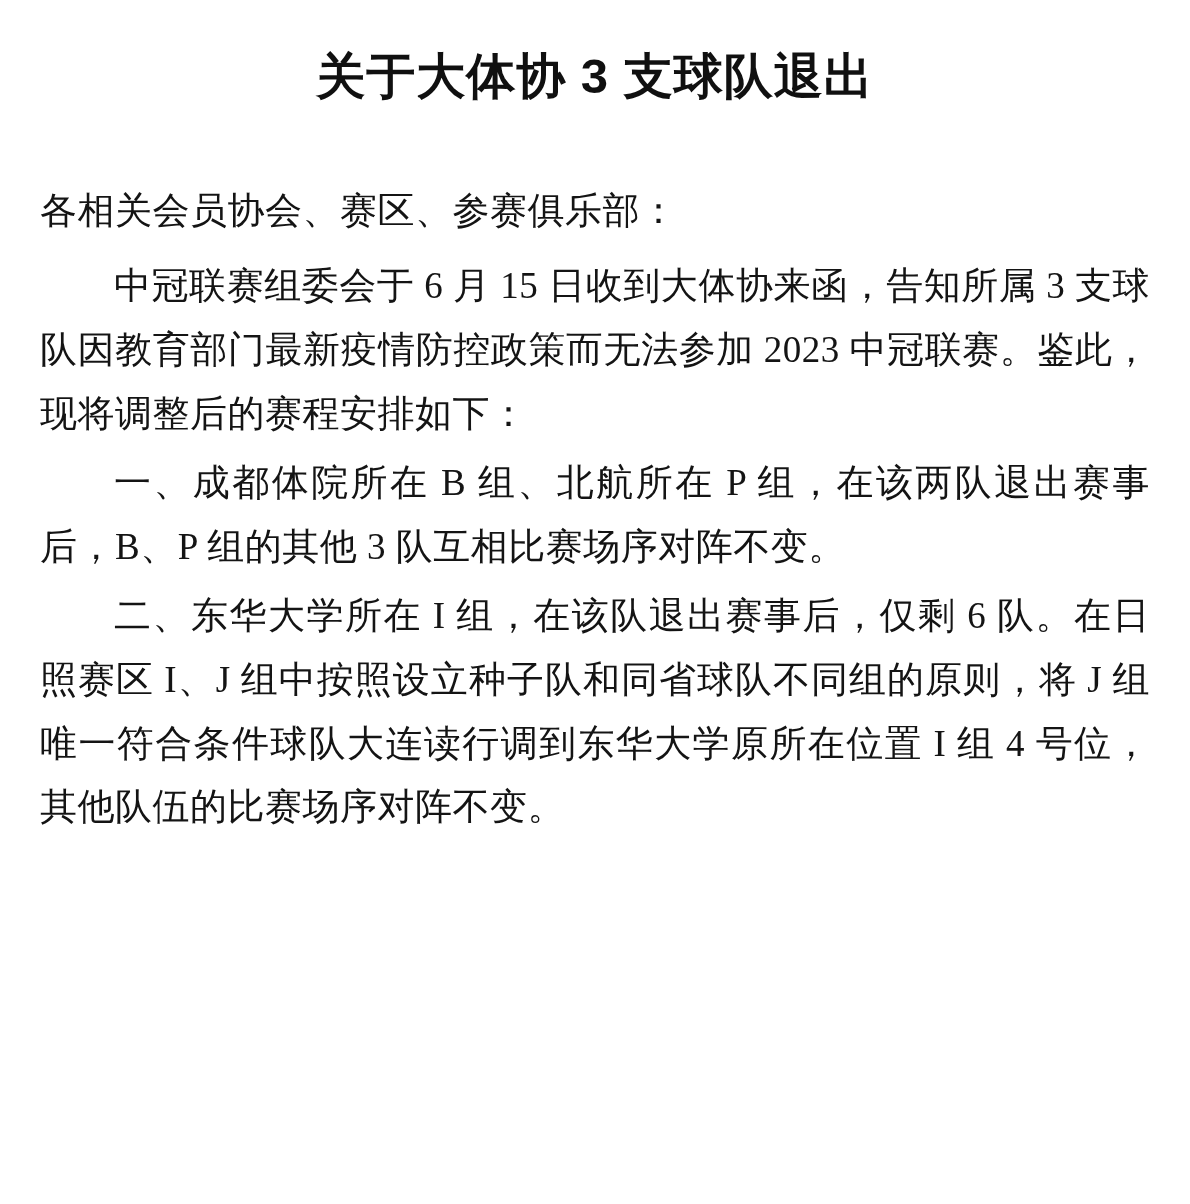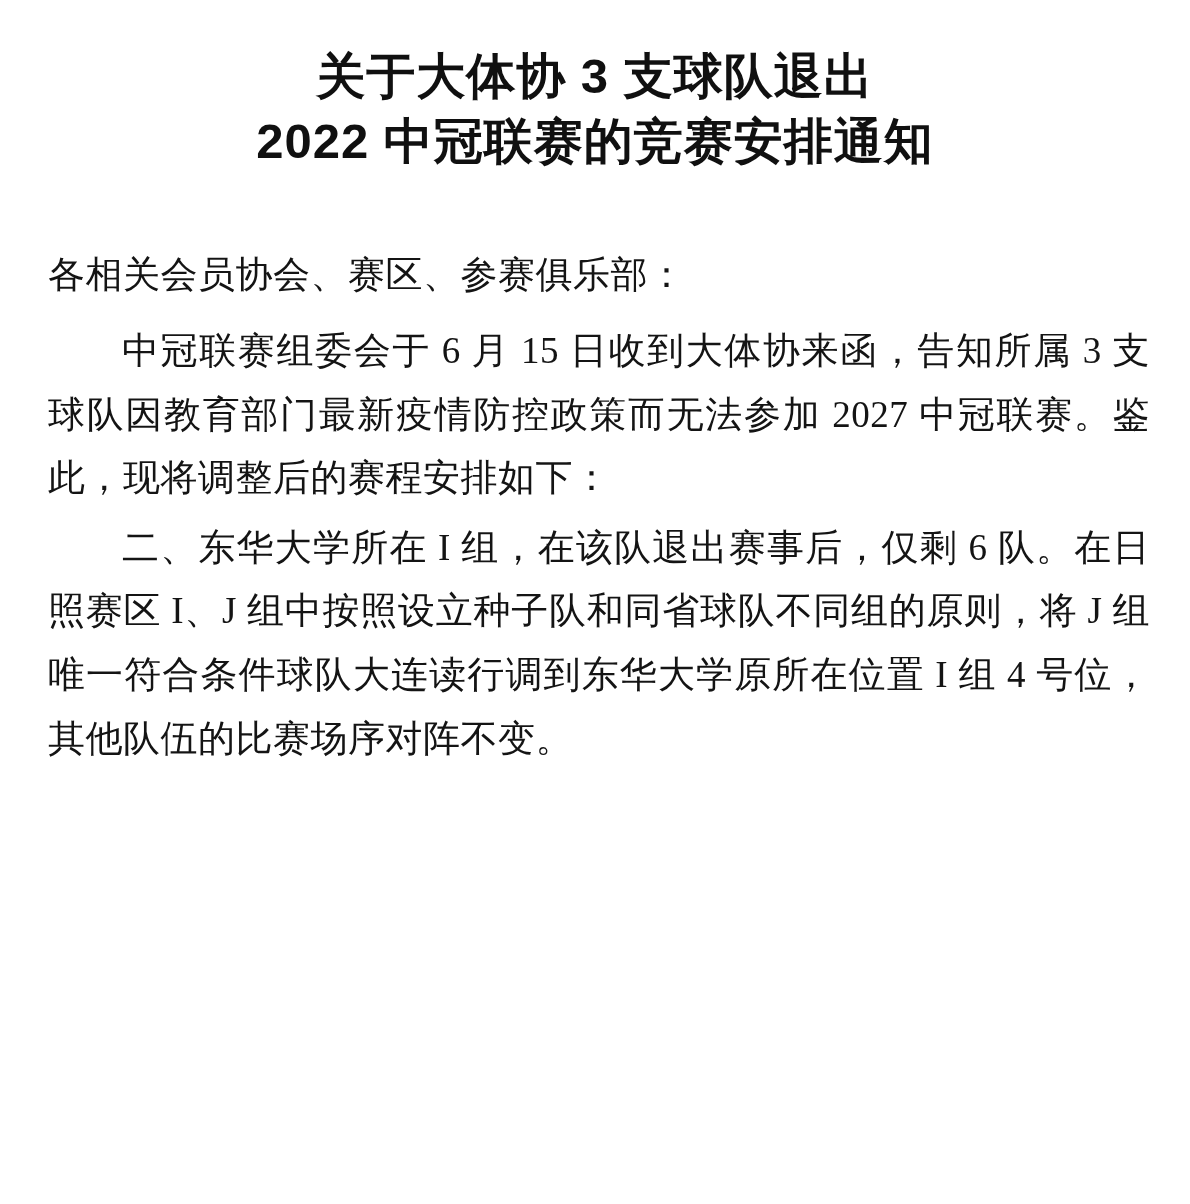--- a/index.html
+++ b/index.html
@@ -38,40 +38,40 @@
     white-space: nowrap;
   }
   .body-block {
     margin-top: 70px;
     font-size: 37px;
     line-height: 1.72;
     color: #141414;
     letter-spacing: 0.5px;
   }
   .para {
-    margin: 0 0 6px 8px;
+    margin: 0 0 6px 0;
     text-align: justify;
     text-justify: inter-ideograph;
   }
   .para.indent {
     text-indent: 2em;
   }
   .salutation {
     margin-bottom: 12px;
   }
 </style>
 </head>
 <body>
 
 <div class="page">
 
   <h1 class="doc-title">
     <span class="title-line">关于大体协 3 支球队退出</span>
-    <span class="title-line">2022 中冠联赛的竞赛安排通知</span>
   </h1>
 
   <div class="body-block">
     <p class="para salutation">各相关会员协会、赛区、参赛俱乐部：</p>
-    <p class="para indent">中冠联赛组委会于 6 月 15 日收到大体协来函，告知所属 3 支球队因教育部门最新疫情防控政策而无法参加 2027 中冠联赛。鉴此，现将调整后的赛程安排如下：</p>
+    <p class="para indent">中冠联赛组委会于 6 月 15 日收到大体协来函，告知所属 3 支球队因教育部门最新疫情防控政策而无法参加 2023 中冠联赛。鉴此，现将调整后的赛程安排如下：</p>
+    <p class="para indent">一、成都体院所在 B 组、北航所在 P 组，在该两队退出赛事后，B、P 组的其他 3 队互相比赛场序对阵不变。</p>
     <p class="para indent">二、东华大学所在 I 组，在该队退出赛事后，仅剩 6 队。在日照赛区 I、J 组中按照设立种子队和同省球队不同组的原则，将 J 组唯一符合条件球队大连读行调到东华大学原所在位置 I 组 4 号位，其他队伍的比赛场序对阵不变。</p>
   </div>
 
 </div>
 
 </body></html>

